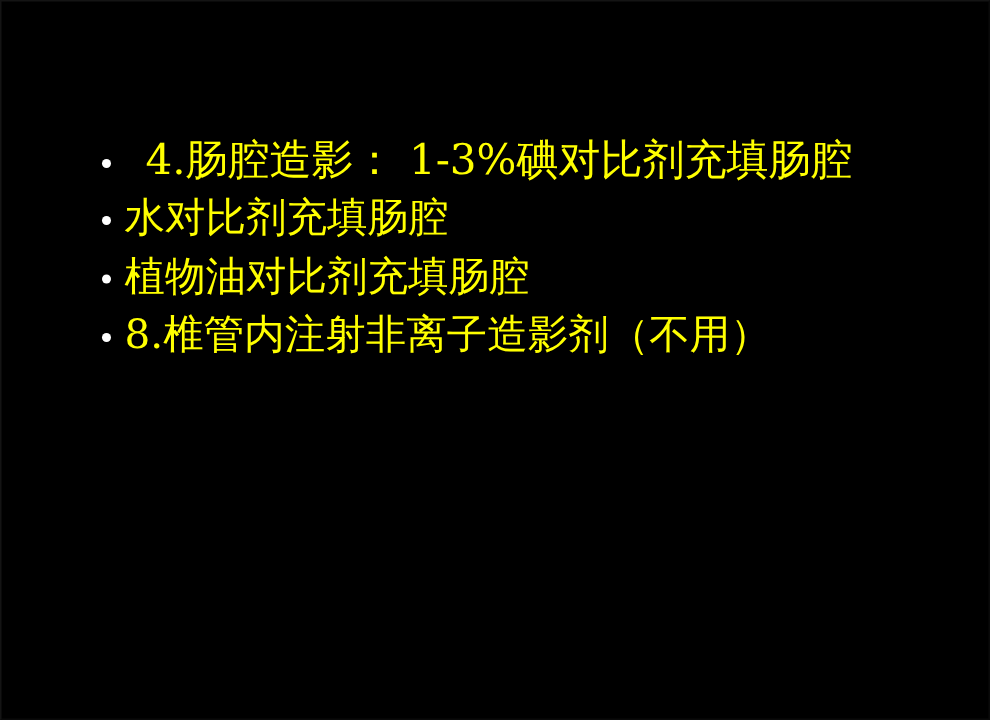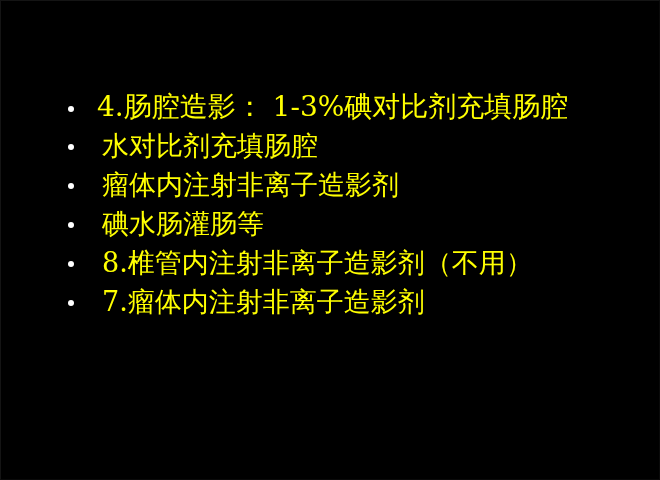--- a/index.html
+++ b/index.html
@@ -46,21 +46,21 @@
     left: 67px;
     top: 18px;
     width: 6px;
     height: 6px;
     border-radius: 50%;
     background: #ffffff;
   }
 
   .bullet-text {
     position: absolute;
-    left: 101px;
+    left: 82px;
     top: 0;
     color: #ffff00;
     font-size: 27px;
     line-height: 39px;
     white-space: pre;
     letter-spacing: 0px;
     font-family: "DejaVu Serif", "Liberation Serif", serif;
   }
 
   
@@ -84,33 +84,25 @@
       <span class="bullet-text">4.肠腔造影： 1-3%碘对比剂充填肠腔</span>
     </div>
 
     <div class="bullet-row">
       <span class="bullet-marker"></span>
       <span class="bullet-text">水对比剂充填肠腔</span>
     </div>
 
     <div class="bullet-row">
       <span class="bullet-marker"></span>
-      <span class="bullet-text">瘤体内注射非离子造影剂</span>
+      <span class="bullet-text">植物油对比剂充填肠腔</span>
     </div>
 
-    <div class="bullet-row">
-      <span class="bullet-marker"></span>
-      <span class="bullet-text">碘水肠灌肠等</span>
-    </div>
 
     <div class="bullet-row">
       <span class="bullet-marker"></span>
       <span class="bullet-text">8.椎管内注射非离子造影剂（不用）</span>
     </div>
 
 
-    <div class="bullet-row">
-      <span class="bullet-marker"></span>
-      <span class="bullet-text">7.瘤体内注射非离子造影剂</span>
-    </div>
 
   </div>
 </div>
 
 </body></html>

